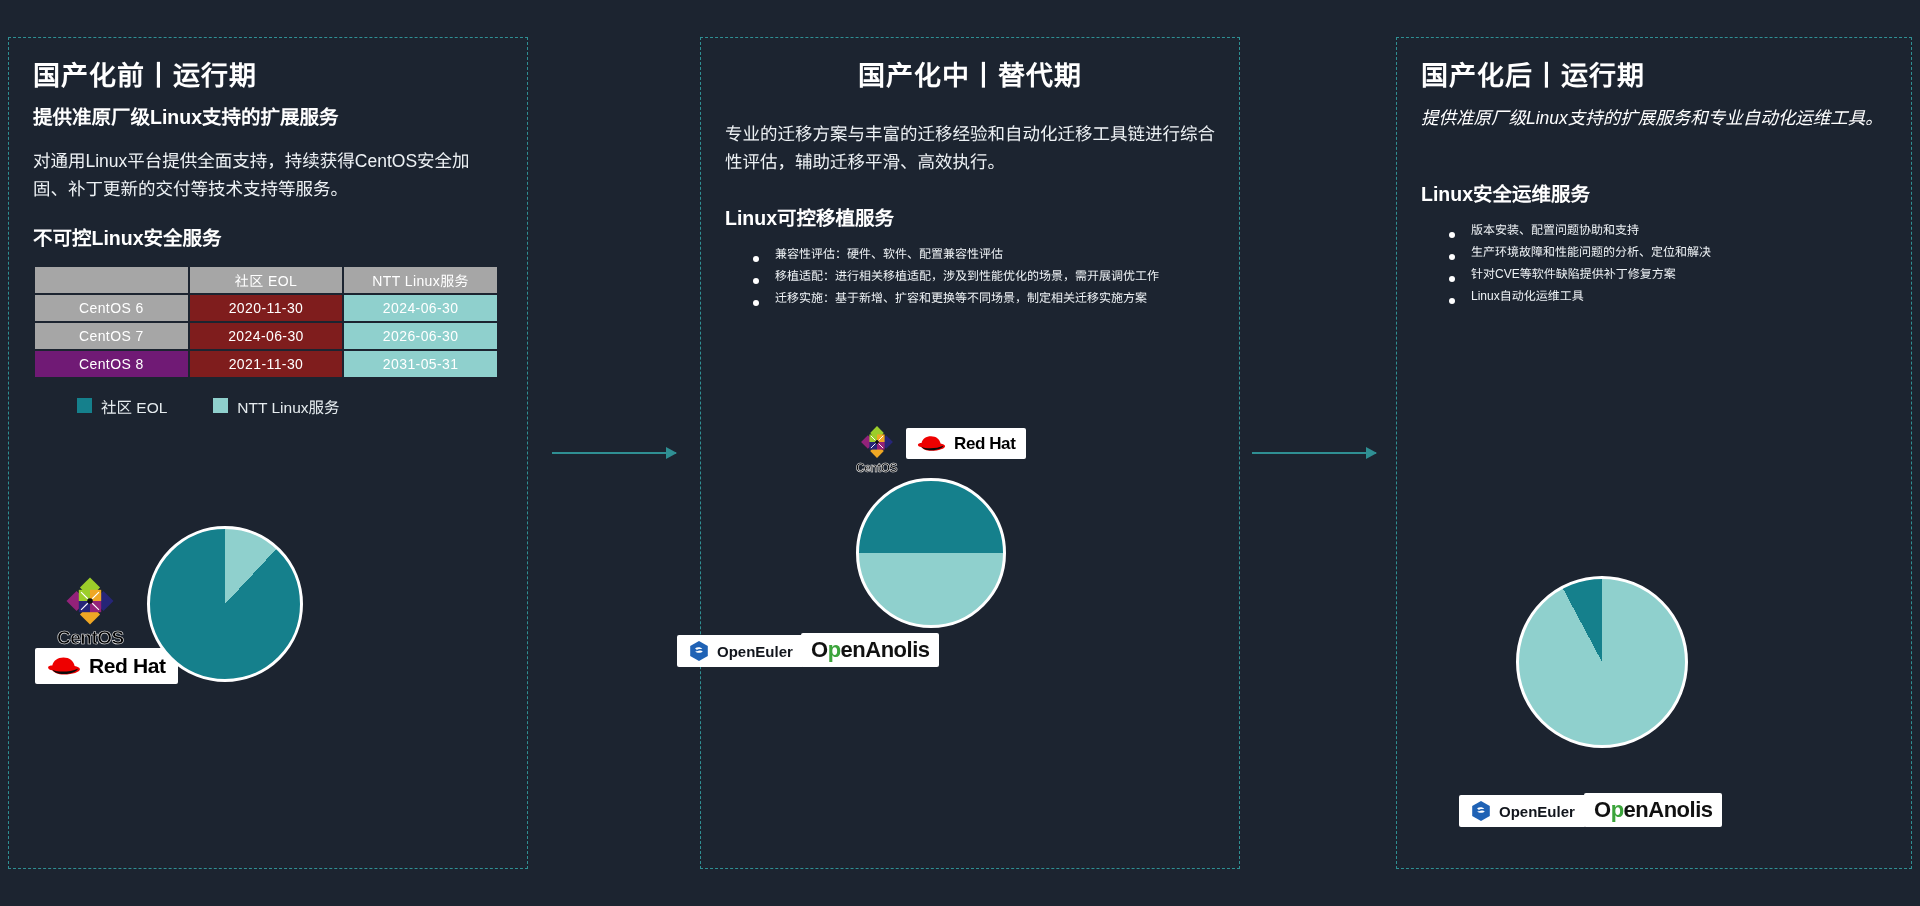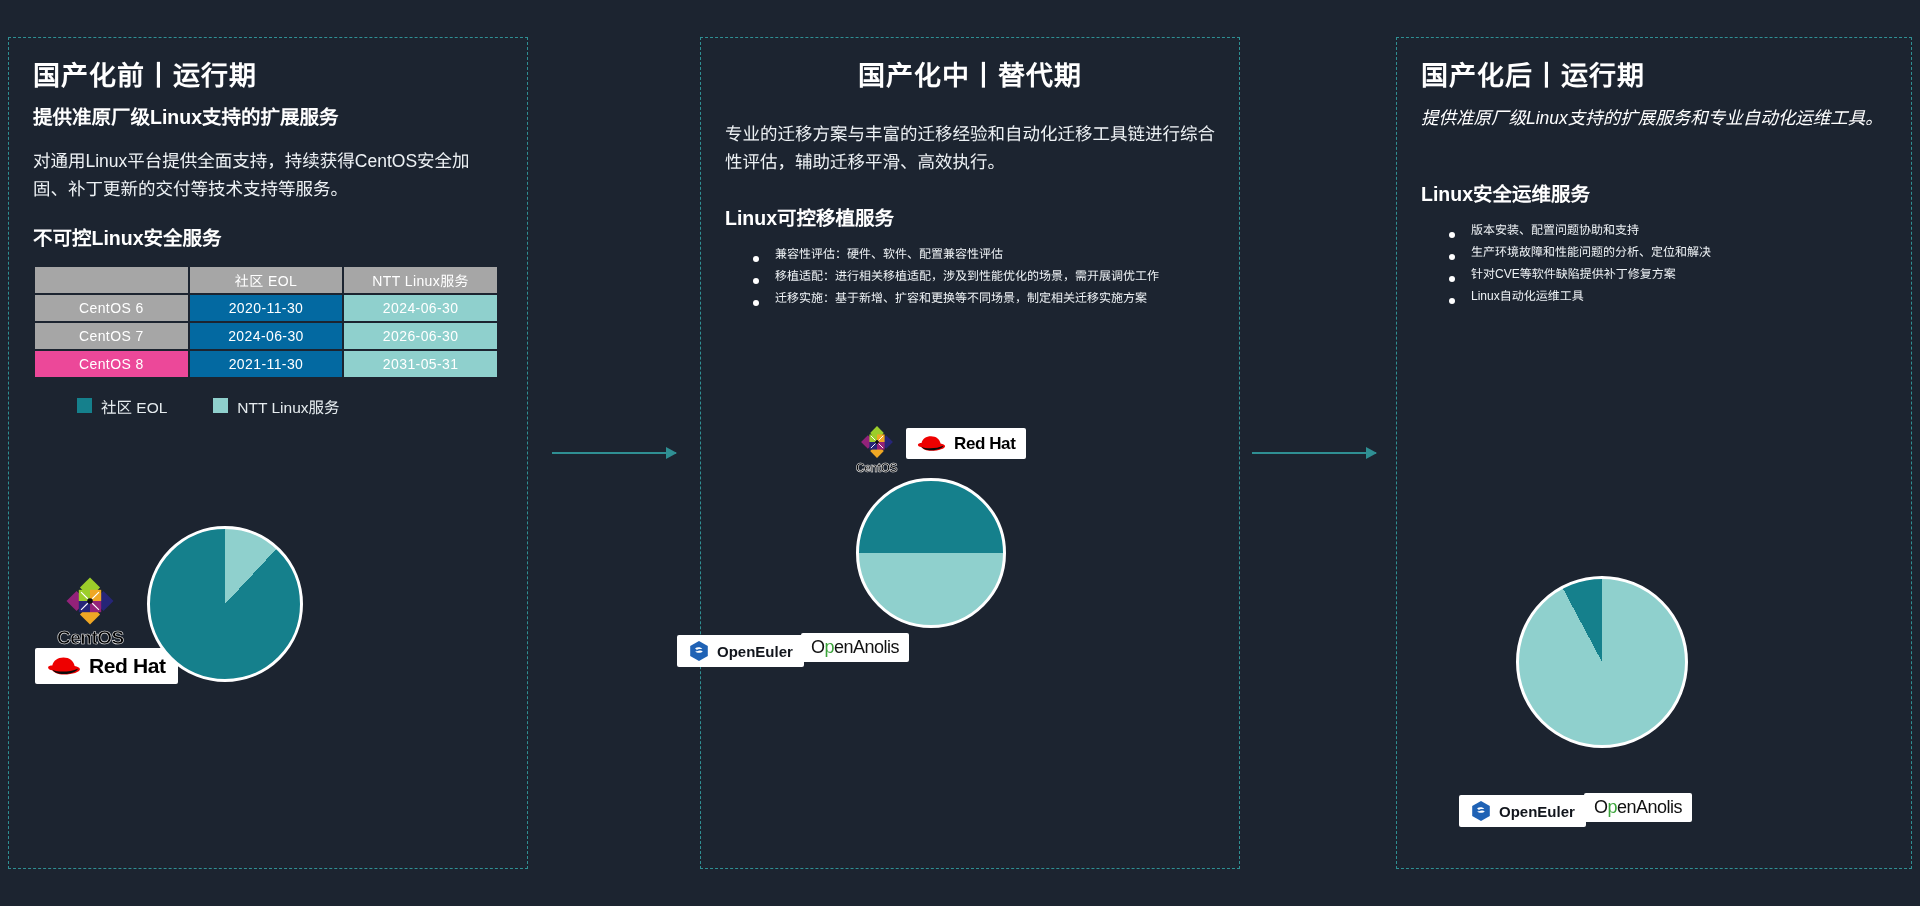--- a/index.html
+++ b/index.html
@@ -80,22 +80,22 @@
     font-weight:normal;
     text-align:center;
     color:#ffffff;
     padding:0;
     letter-spacing:0.4px;
     box-sizing:border-box;
   }
   .eol-table th{background:#a6a6a6;}
   .eol-table th.blank{background:#a6a6a6;}
   .eol-table td.os{background:#a6a6a6;}
-  .eol-table tr:nth-child(3) td.os{background:#ec4899;}
-  .eol-table td.c1{background:#0369a1;}
+  .eol-table tr:nth-child(3) td.os{background:#701a75;}
+  .eol-table td.c1{background:#7f1d1d;}
   .eol-table td.c2{background:#8fd0cd;}
 
   .legend{
     display:flex;
     align-items:center;
     gap:46px;
     margin:16px 0 0 44px;
     font-size:15.5px;
     color:#e6ecef;
   }
@@ -143,21 +143,21 @@
   .redhat-text{color:#000;font-weight:bold;font-size:21px;letter-spacing:-0.4px;}
   .redhat-text.sm{font-size:17px;}
 
   .logo-chip{
     background:#ffffff;
     display:inline-flex;align-items:center;gap:7px;
     padding:5px 11px;
     border-radius:2px;
   }
   .euler-text{color:#11151c;font-weight:bold;font-size:15px;letter-spacing:0px;}
-  .anolis-text{font-weight:normal;font-size:18px;color:#111;letter-spacing:-0.5px;}
+  .anolis-text{font-weight:bold;font-size:22px;color:#111;letter-spacing:-0.5px;}
   .anolis-text .g{color:#3ba43b;}
 
   
   .pie{border-radius:50%;border:3px solid #ffffff;box-sizing:border-box;}
 
   
   .arrow{
     position:absolute;
     height:2px;
     background:#2f8f93;

